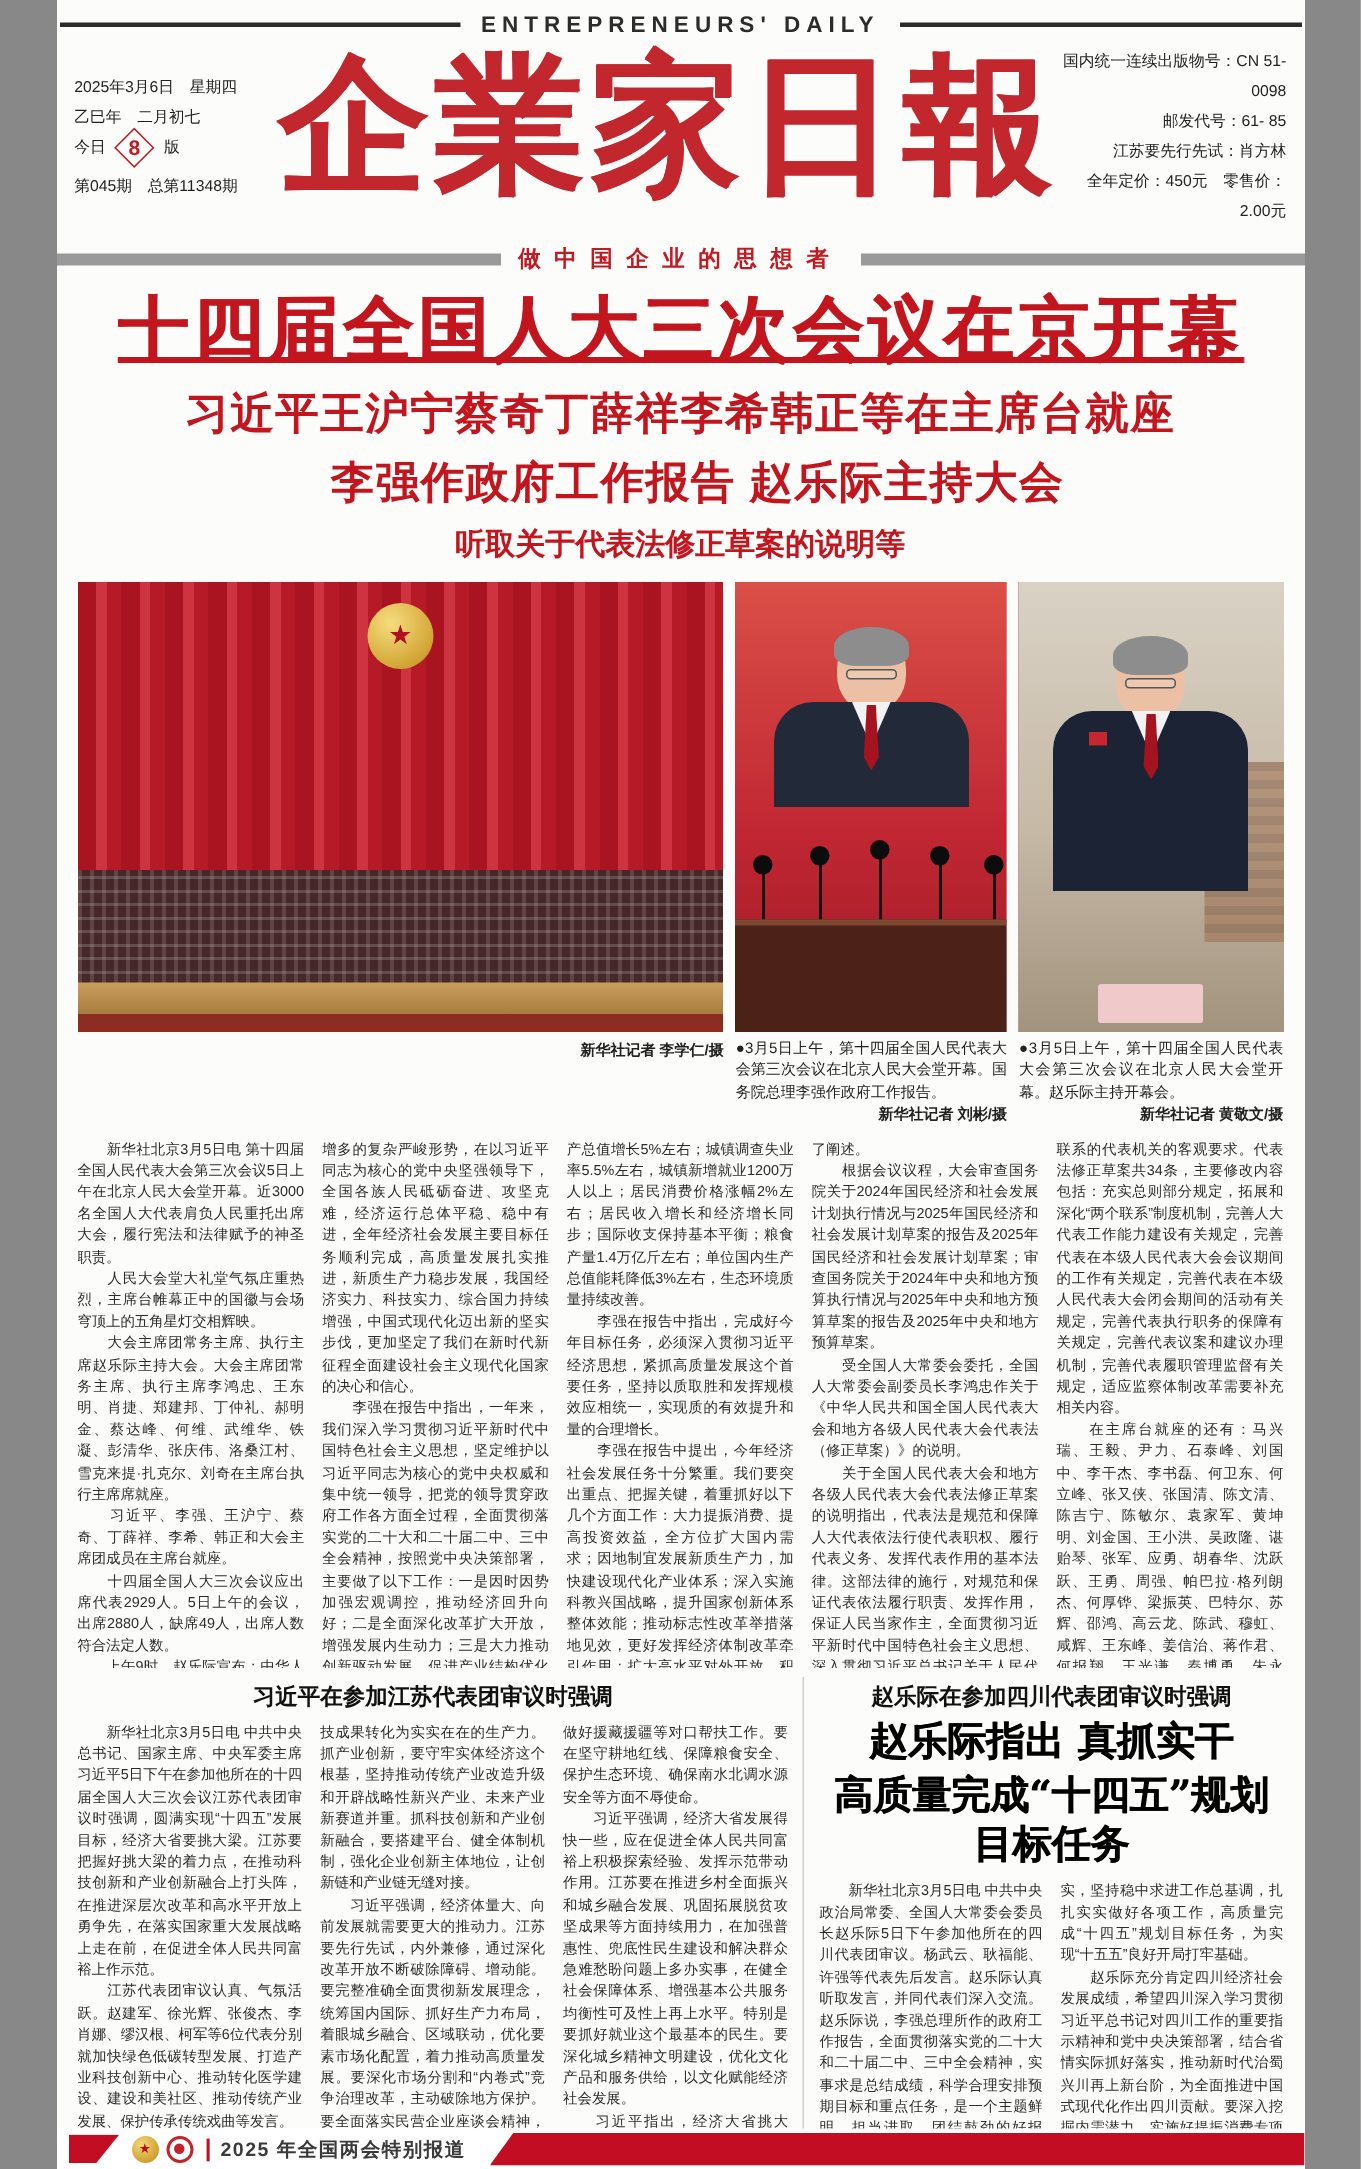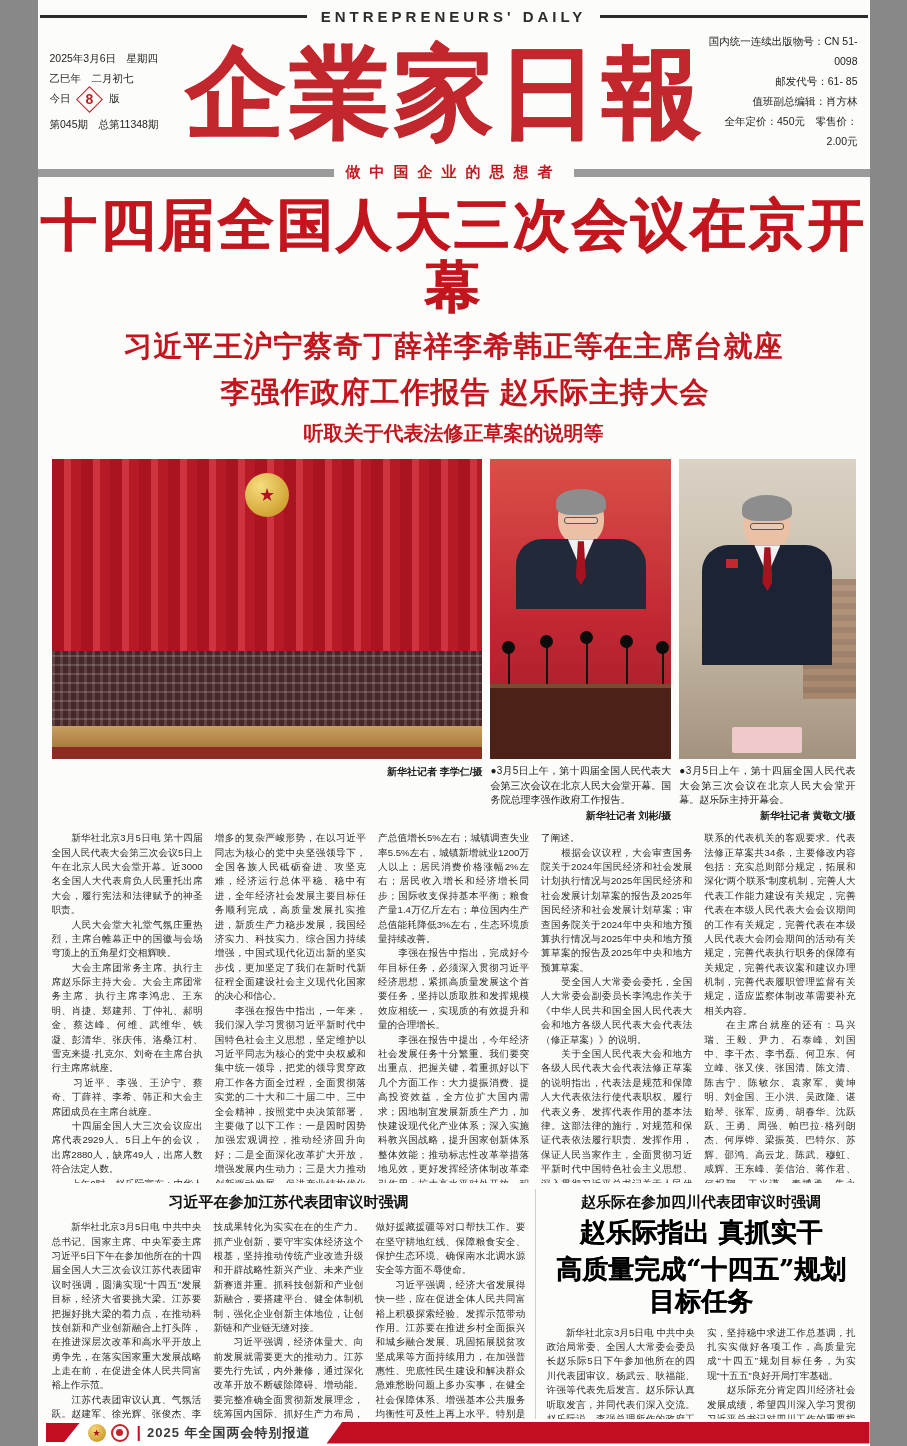--- a/index.html
+++ b/index.html
@@ -11,34 +11,34 @@
   .top-row{display:flex;align-items:center;padding:8px 2px 2px 2px;}
   .top-row .rule{flex:1;border-top:3px solid #2c2c2c;height:0;}
   .top-row .etitle{margin:0 14px;font-size:15px;font-weight:700;letter-spacing:4px;color:#2c2c2c;}
 
   
   .masthead{display:flex;align-items:center;justify-content:space-between;padding:2px 12px 0 12px;height:128px;}
   .mh-left{width:170px;font-size:10.5px;line-height:1.9;color:#222;}
   .mh-left .issue{margin-top:6px;}
   .badge8{display:inline-block;width:19px;height:19px;border:1.5px solid #c01a22;transform:rotate(45deg);margin:0 7px;vertical-align:middle;position:relative;}
   .badge8 .n{position:absolute;inset:0;transform:rotate(-45deg);display:flex;align-items:center;justify-content:center;color:#c01a22;font-weight:bold;font-size:14px;}
-  .mh-title{flex:1;text-align:center;font-family:Liberation Sans, sans-serif;
+  .mh-title{flex:1;text-align:center;font-family:Liberation Mono, monospace;
             font-size:100px;font-weight:900;color:#c1272d;letter-spacing:4px;line-height:1;
             text-shadow:1px 0 #c1272d,0 1px #c1272d;white-space:nowrap;}
   .mh-right{width:190px;font-size:10.5px;line-height:1.9;color:#222;text-align:right;}
 
   
   .slogan-row{display:flex;align-items:center;margin:8px 0 0 0;}
   .slogan-row .bar{flex:1;height:8px;background:#9a9a9a;}
   .slogan-row .slogan{margin:0 12px;color:#c01a22;font-weight:bold;font-size:15px;letter-spacing:9px;}
 
   
   .lead{text-align:center;color:#c2151e;}
-  .lead .h-main{font-size:56px;font-weight:900;letter-spacing:3px;margin-top:12px;line-height:1.1;
-                font-family:"DejaVu Serif","Liberation Serif",serif;text-shadow:1px 0 #c2151e;}
+  .lead .h-main{font-size:47px;font-weight:900;letter-spacing:3px;margin-top:12px;line-height:1.1;
+                font-family:"DejaVu Serif","Liberation Serif",serif;text-shadow:1px 0 #c2151e;text-decoration:underline;}
   .lead .h-deck1{font-size:29px;font-weight:900;letter-spacing:1px;margin-top:10px;}
   .lead .h-deck2{font-size:29px;font-weight:900;letter-spacing:1px;margin-top:6px;padding-left:23px;}
   .lead .h-deck3{font-size:20px;font-weight:900;margin-top:7px;}
 
   
   .photos{display:flex;gap:8px;margin:12px 14px 0 14px;height:300px;}
   .photo{position:relative;overflow:hidden;background:#a33;}
   .ph1{width:472px;}
   .ph2{width:198px;}
   .ph3{width:193px;}
@@ -126,21 +126,21 @@
         <span>今日</span>
         <span class="badge8"><span class="n">8</span></span>
         <span>版</span>
       </div>
       <div class="issue">第045期　总第11348期</div>
     </div>
     <div class="mh-title">企業家日報</div>
     <div class="mh-right">
       <div>国内统一连续出版物号：CN 51- 0098</div>
       <div>邮发代号：61- 85</div>
-      <div>值班副总编辑：肖方林</div>
+      <div>江苏要先行先试：肖方林</div>
       <div>全年定价：450元　零售价：2.00元</div>
     </div>
   </div>
 
   <div class="slogan-row">
     <div class="bar"></div>
     <div class="slogan">做中国企业的思想者</div>
     <div class="bar"></div>
   </div>
 

